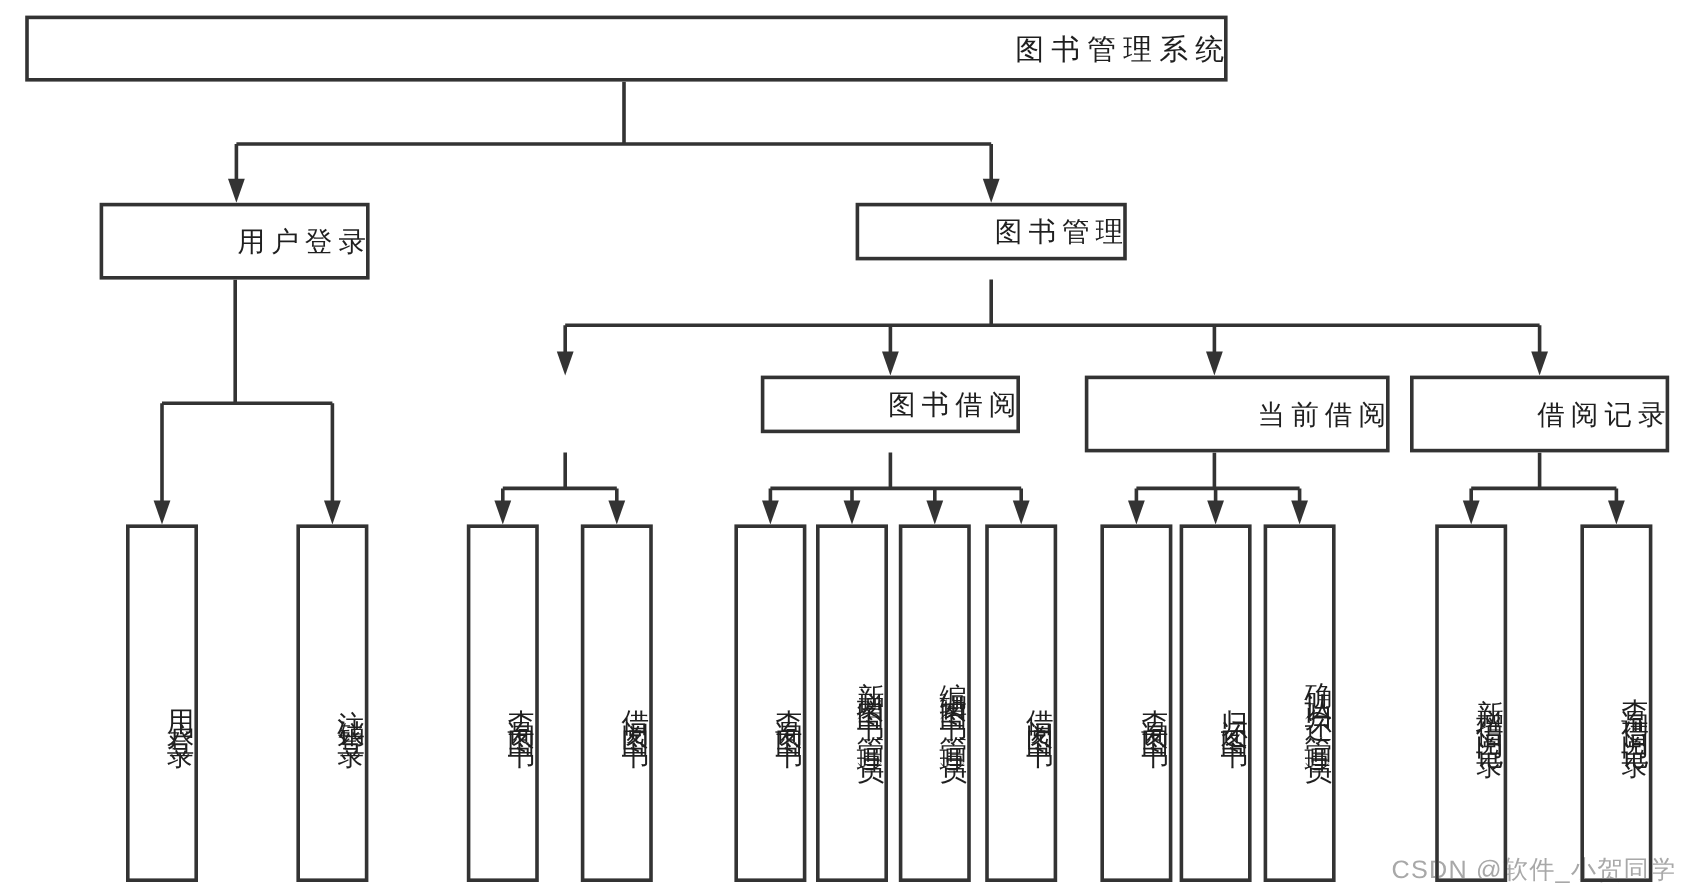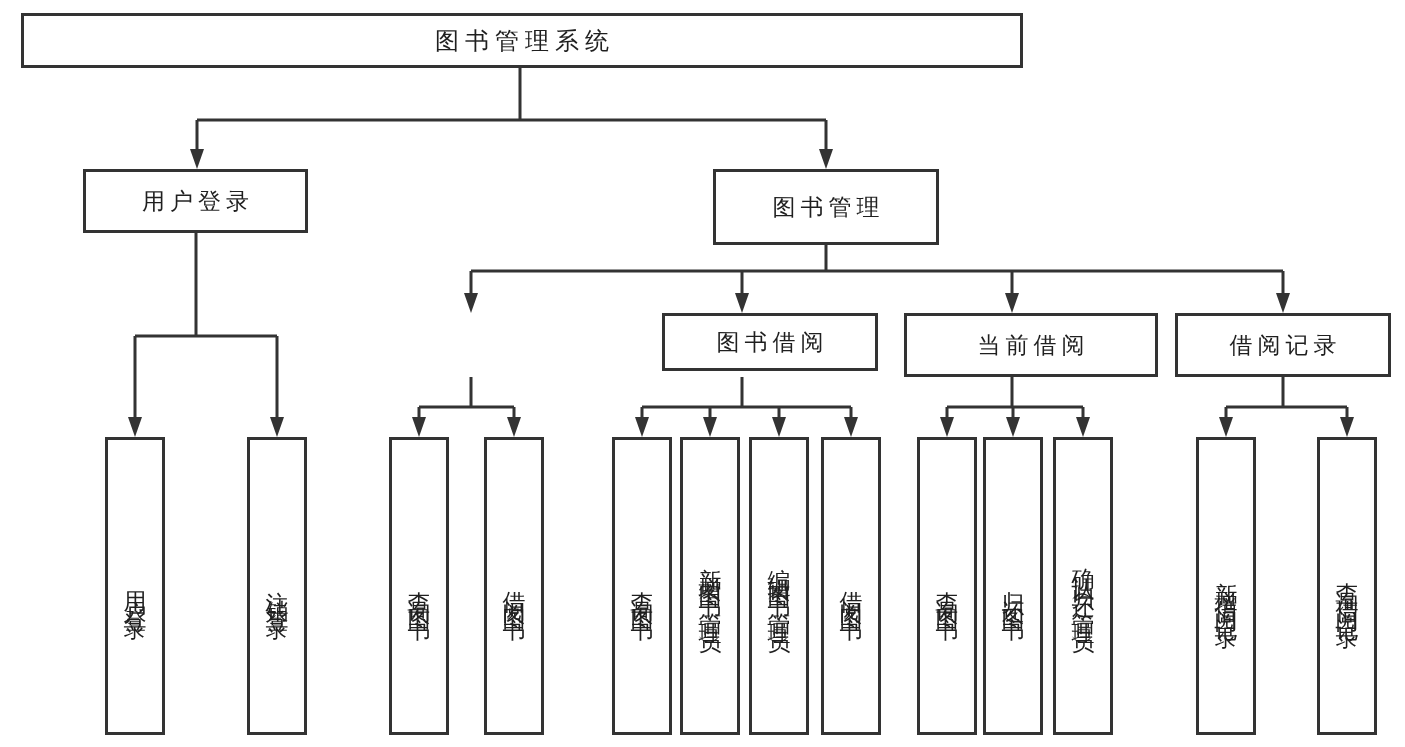--- a/index.html
+++ b/index.html
@@ -15,21 +15,21 @@
     background:var(--background);
     font-family:"Liberation Sans",sans-serif;
     color:var(--text);
   }
   .canvas{position:absolute;inset:0;}
   svg.wires{position:absolute;left:0;top:0;z-index:1;}
   .box{
     position:absolute;
     background:#ffffff;
     border:3px solid var(--line);
-    display:flex;align-items:center;justify-content:center;
+    display:flex;align-items:center;justify-content:flex-end;
     z-index:2;
   }
   .htext{
     font-size:23px;letter-spacing:5px;margin-right:-5px;
     white-space:nowrap;color:var(--text);
   }
   .root .htext{font-size:24px;letter-spacing:6px;margin-right:-6px;}
   .vtext{
     writing-mode:vertical-rl;text-orientation:mixed;
     font-size:23px;line-height:1;
@@ -89,25 +89,25 @@
     </g>
   </svg>
 
   <div class="box root" style="left:21px;top:13px;width:1002px;height:55px;">
     <span class="htext">图书管理系统</span>
   </div>
 
   <div class="box" style="left:83px;top:169px;width:225px;height:64px;">
     <span class="htext">用户登录</span>
   </div>
-  <div class="box" style="left:713px;top:169px;width:226px;height:76px;">
+  <div class="box" style="left:713px;top:169px;width:226px;height:48px;">
     <span class="htext">图书管理</span>
   </div>
 
-  <div class="box" style="left:634px;top:313px;width:216px;height:58px;margin-left:28px;">
+  <div class="box" style="left:634px;top:313px;width:216px;height:48px;">
     <span class="htext">图书借阅</span>
   </div>
   <div class="box" style="left:904px;top:313px;width:254px;height:64px;">
     <span class="htext">当前借阅</span>
   </div>
   <div class="box" style="left:1175px;top:313px;width:216px;height:64px;">
     <span class="htext">借阅记录</span>
   </div>
 
   <div class="box" style="left:105px;top:437px;width:60px;height:298px;">
@@ -143,13 +143,14 @@
   <div class="box" style="left:1053px;top:437px;width:60px;height:298px;">
     <span class="vtext">确认归还（管理员）</span>
   </div>
   <div class="box" style="left:1196px;top:437px;width:60px;height:298px;">
     <span class="vtext">新增借阅记录</span>
   </div>
   <div class="box" style="left:1317px;top:437px;width:60px;height:298px;">
     <span class="vtext">查询借阅记录</span>
   </div>
 
+  <div class="watermark">CSDN @软件_小贺同学</div>
 </div>
 
 </body></html>

